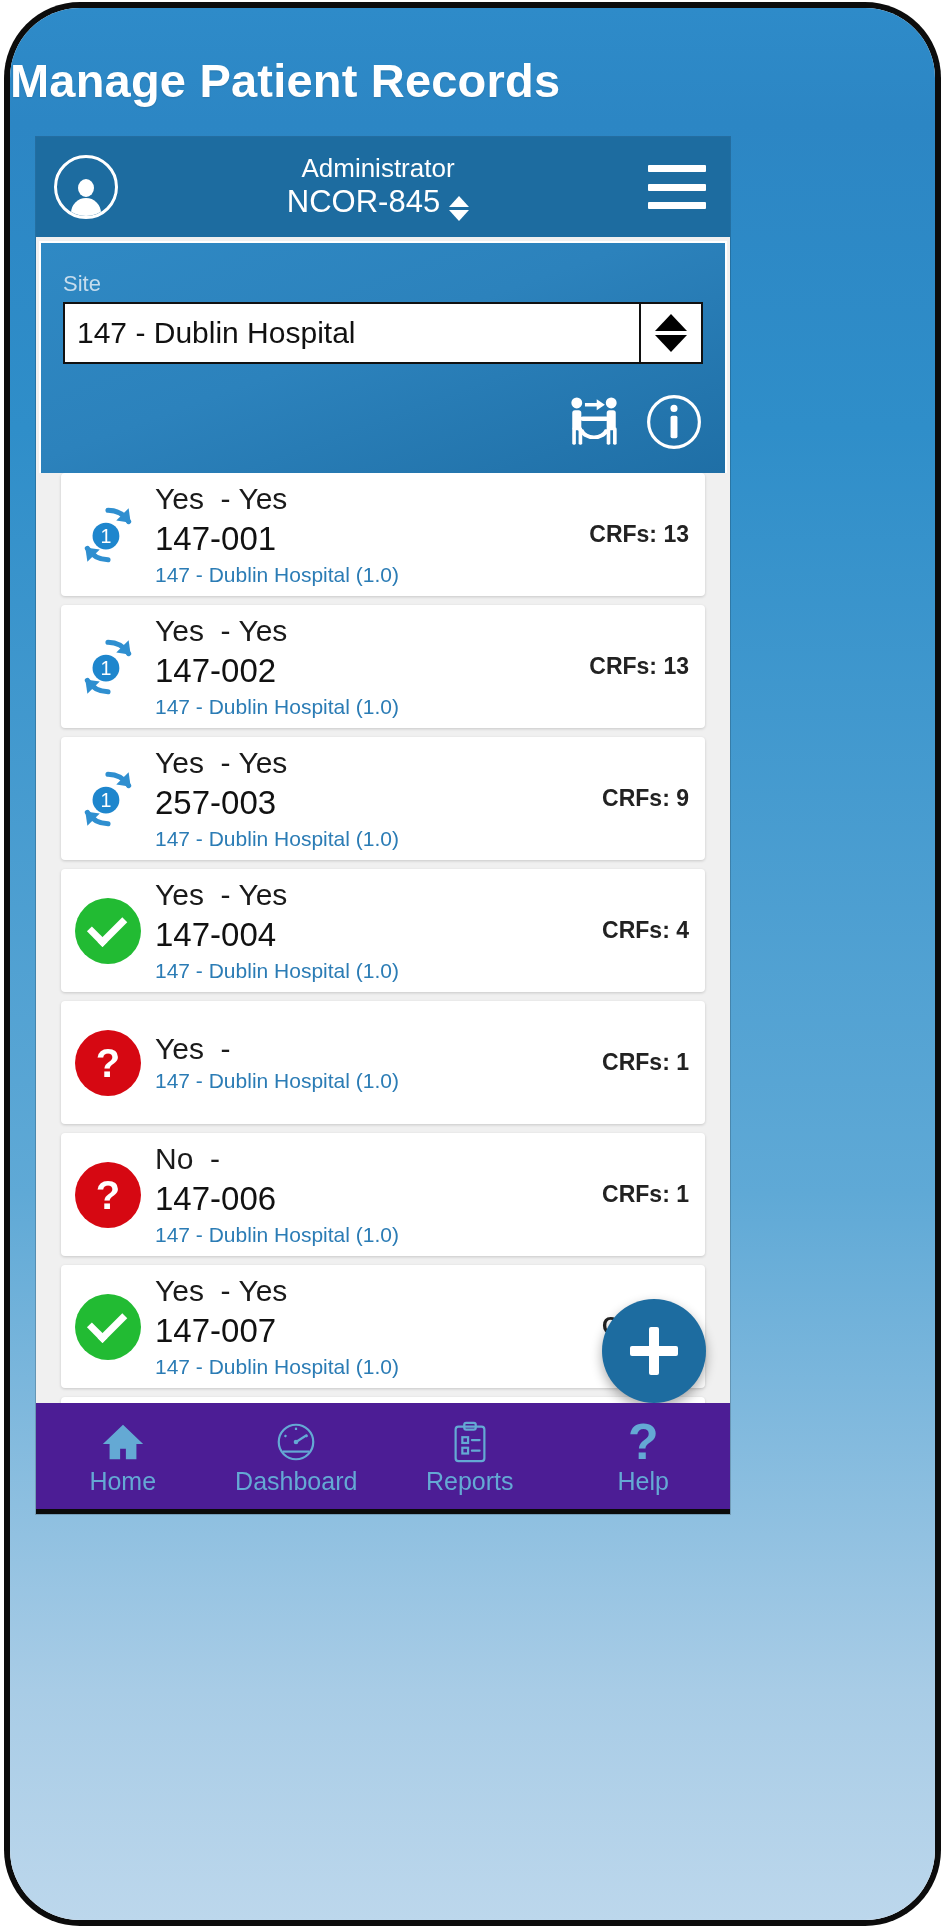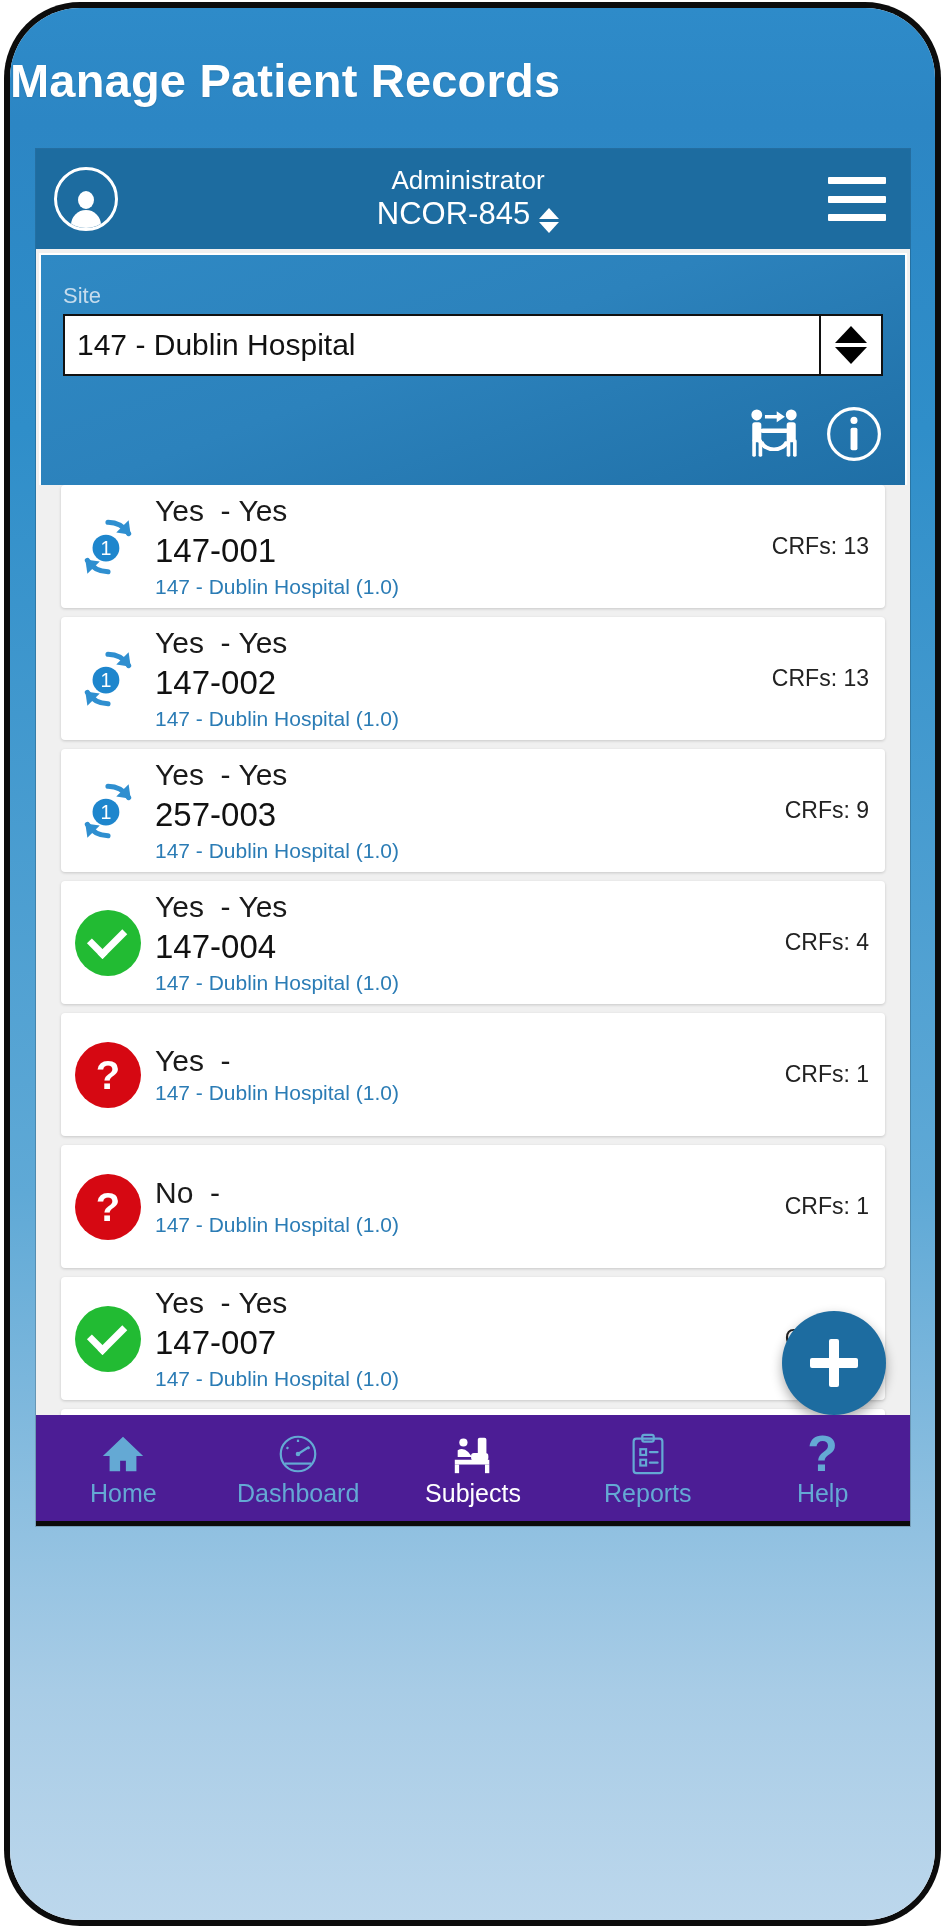--- a/index.html
+++ b/index.html
@@ -36,22 +36,22 @@
     color: #ffffff;
     font-size: 47px;
     font-weight: bold;
     letter-spacing: 0.2px;
     text-shadow: 0 1px 2px rgba(0,0,0,0.12);
   }
 
   
   .app {
     position: absolute;
-    left: 26px; top: 141px;
-    width: 874px; height: 1377px;
+    left: 26px; top: 129px;
+    width: 694px; height: 1377px;
     background: #f0f0f0;
     box-shadow: 0 0 0 1px rgba(0,0,0,0.18);
     overflow: hidden;
   }
 
   
   .appbar {
     position: relative;
     height: 100px;
     background: #1d6ca0;
@@ -235,20 +235,21 @@
   }
   .card-sub {
     font-size: 21px; color: #2b7cb5;
     margin-top: 4px;
   }
   .card-crfs {
     font-size: 23px; color: #222222;
     flex: none;
     padding-left: 10px;
     white-space: nowrap;
+    font-weight: bold;
   }
 
   
   .fab {
     position: absolute;
     right: 24px; bottom: 111px;
     width: 104px; height: 104px;
     border-radius: 50%;
     background: #1d6ca0;
     box-shadow: 0 5px 12px rgba(0,0,0,0.33);
@@ -430,20 +431,21 @@
             <div class="card-top">Yes  -</div>
             <div class="card-sub">147 - Dublin Hospital (1.0)</div>
           </div>
           <div class="card-crfs">CRFs: 1</div>
         </div>
 
         <div class="card">
           <div class="status query">?</div>
           <div class="card-main">
             <div class="card-top">No  -</div>
+            <div class="card-id">147-006</div>
             <div class="card-sub">147 - Dublin Hospital (1.0)</div>
           </div>
           <div class="card-crfs">CRFs: 1</div>
         </div>
 
         <div class="card">
           <div class="status check"></div>
           <div class="card-main">
             <div class="card-top">Yes  - Yes</div>
             <div class="card-id">147-007</div>
@@ -485,34 +487,20 @@
               <circle cx="24" cy="24" r="2.4" fill="currentColor" stroke="none"></circle>
               <line x1="10" y1="34" x2="38" y2="34"></line>
               <line x1="12" y1="17" x2="14" y2="18.5"></line>
               <line x1="24" y1="9" x2="24" y2="11.5"></line>
               <line x1="36" y1="17" x2="34" y2="18.5"></line>
             </svg>
           </span>
           <span class="nav-label">Dashboard</span>
         </div>
 
-        <div class="nav-item active">
-          <span class="nav-icon">
-            <svg viewBox="0 0 48 48" fill="currentColor" aria-hidden="true">
-              <circle cx="14" cy="12" r="4.3"></circle>
-              <path d="M8 20 q6 -3 11 2 l4 5 h-15 z"></path>
-              <rect x="29" y="7" width="9" height="18" rx="2"></rect>
-              <rect x="22" y="23" width="18" height="8" rx="3"></rect>
-              <rect x="5" y="30" width="36" height="5"></rect>
-              <rect x="5" y="35" width="4.5" height="9"></rect>
-              <rect x="36.5" y="35" width="4.5" height="9"></rect>
-            </svg>
-          </span>
-          <span class="nav-label">Subjects</span>
-        </div>
 
         <div class="nav-item">
           <span class="nav-icon">
             <svg viewBox="0 0 48 48" fill="none" stroke="currentColor" stroke-width="2.3" aria-hidden="true">
               <rect x="9" y="8" width="30" height="36" rx="3"></rect>
               <rect x="18" y="4" width="12" height="7" rx="2"></rect>
               <rect x="16" y="19" width="6" height="6"></rect>
               <line x1="26" y1="22" x2="34" y2="22" stroke-linecap="round"></line>
               <rect x="16" y="30" width="6" height="6"></rect>
               <line x1="26" y1="33" x2="34" y2="33" stroke-linecap="round"></line>

